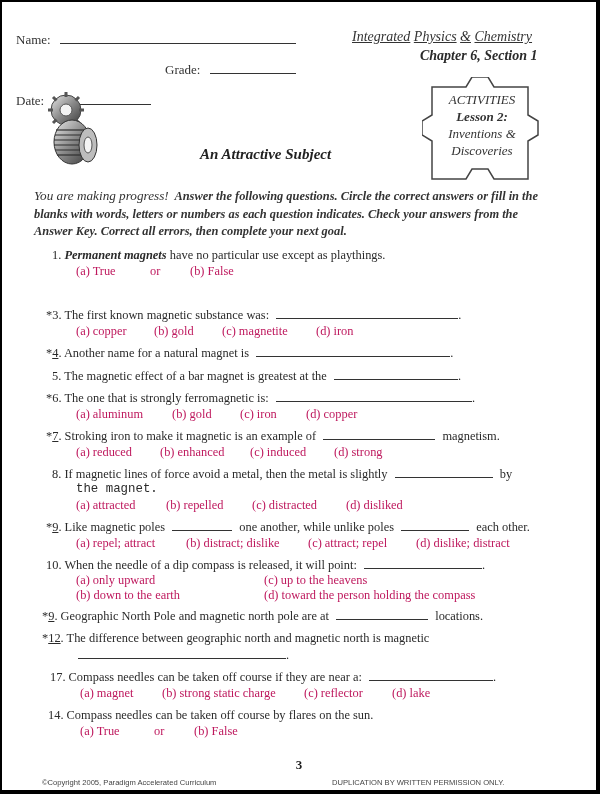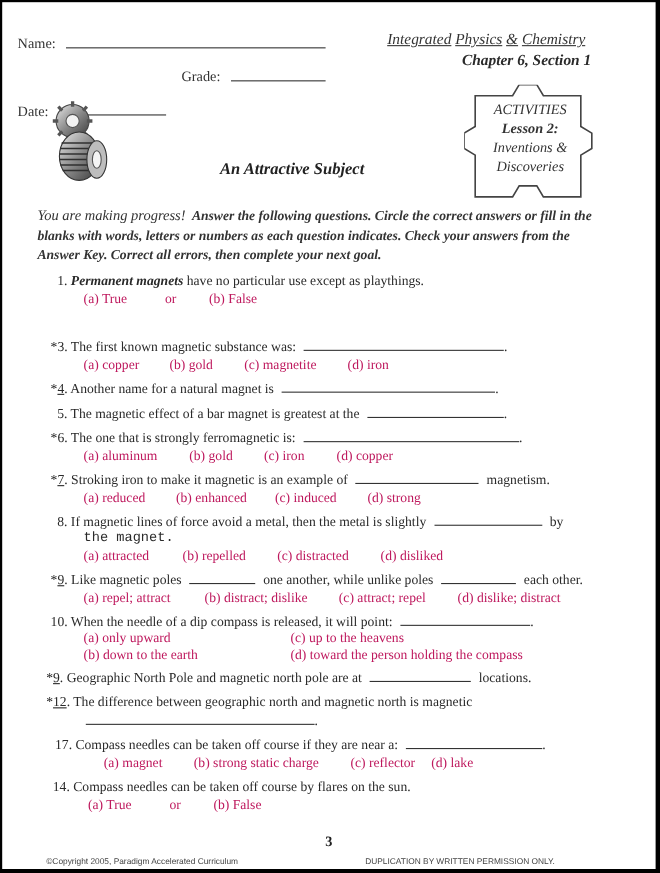--- a/index.html
+++ b/index.html
@@ -210,21 +210,21 @@
   </div>
   <div class="q" style="left:76px; top:646px;">
     <span class="blank-line" style="width:208px;"></span><span>.</span>
   </div>
 
   <div class="q" style="left:48px; top:668px;">
     <span>17</span>.
     <span>Compass needles can be taken off course if they are near a:</span>
     <span class="blank-line" style="width:124px; margin-left:4px;"></span><span>.</span>
   </div>
-  <div class="opts" style="left:78px; top:684px;text-align:center;">
+  <div class="opts" style="left:78px; top:684px;">
     <span style="width:82px">(a) magnet</span><span style="width:142px">(b) strong static charge</span><span style="width:88px">(c) reflector</span><span>(d) lake</span>
   </div>
 
   <div class="q" style="left:46px; top:706px;">
     <span>14</span>.
     <span>Compass needles can be taken off course by flares on the sun.</span>
   </div>
   <div class="opts" style="left:78px; top:722px;">
     <span style="width:74px">(a) True</span><span style="width:40px">or</span><span>(b) False</span>
   </div>

